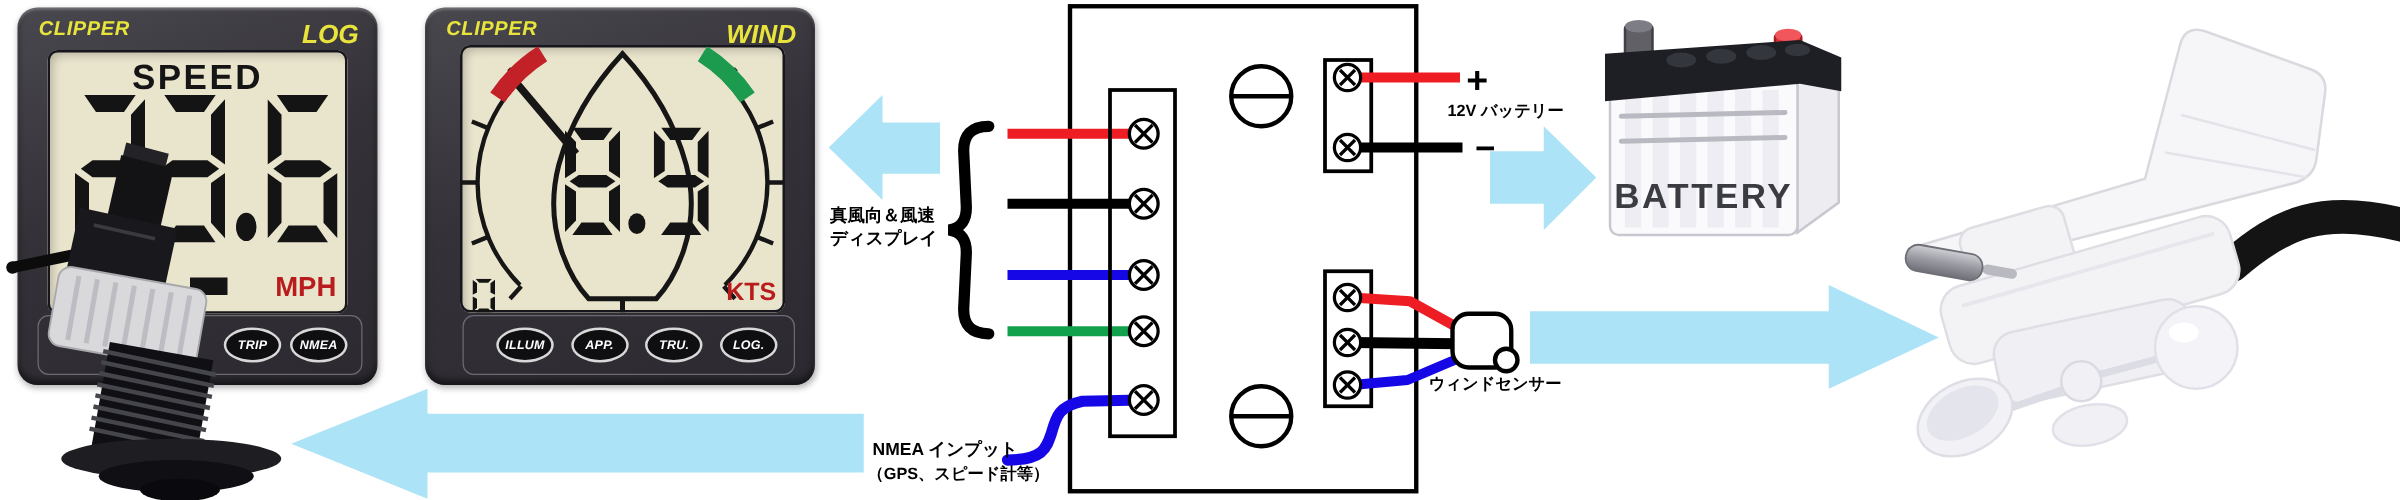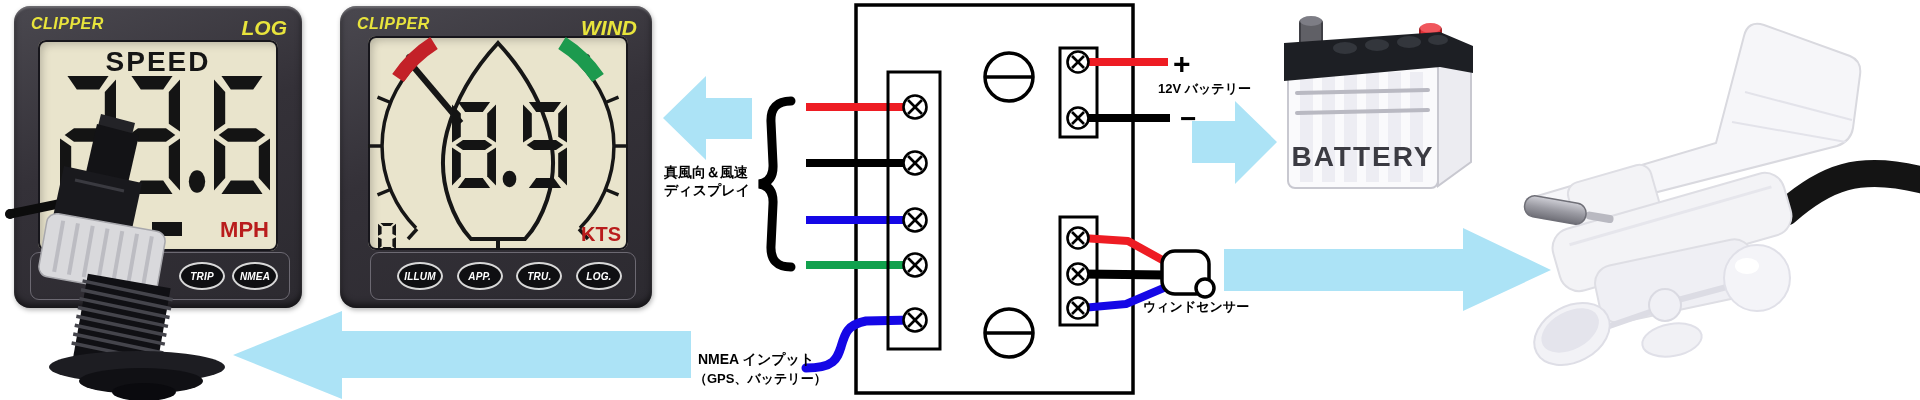--- a/index.html
+++ b/index.html
@@ -385,17 +385,17 @@
           <ellipse cx="1572" cy="330" rx="31" ry="19" fill="#e4e4ec"></ellipse>
         </g>
         <ellipse cx="1672" cy="340" rx="30" ry="16" fill="#f1f1f5" stroke="#e0e0e8" stroke-width="2" transform="rotate(-10 1672 340)"></ellipse>
       </g>
     </g>
   </svg>
 
   <div class="jp" id="lbl-group1">真風向＆風速</div>
   <div class="jp" id="lbl-group2">ディスプレイ</div>
   <div class="jp" id="lbl-nmea1">NMEA インプット</div>
-  <div class="jp" id="lbl-nmea2">（GPS、バッテリー）</div>
+  <div class="jp" id="lbl-nmea2">（GPS、スピード計等）</div>
   <div class="jp" id="lbl-batt">12V バッテリー</div>
   <div class="jp" id="lbl-windsensor">ウィンドセンサー</div>
 
 </div>
 
 </body></html>

